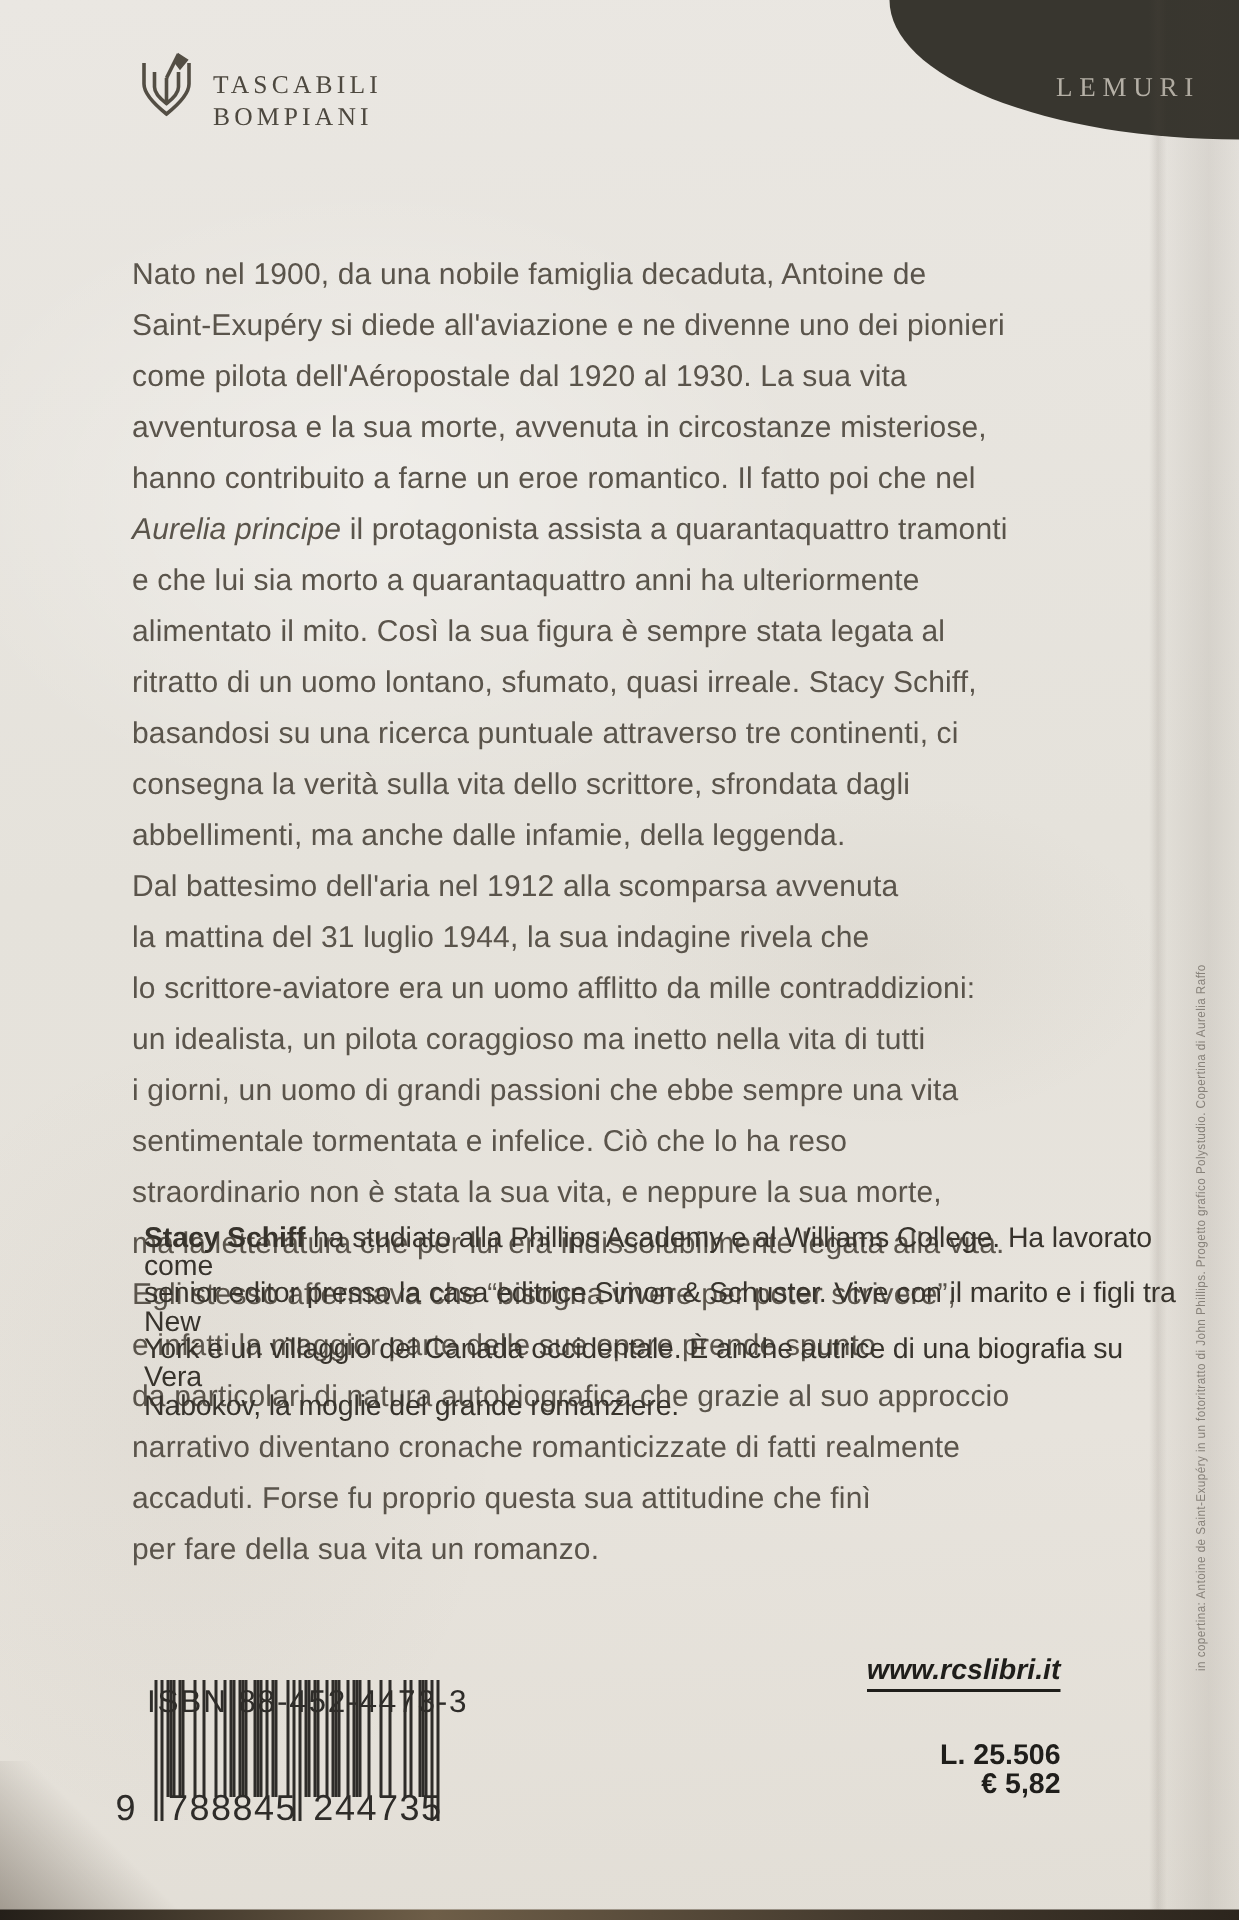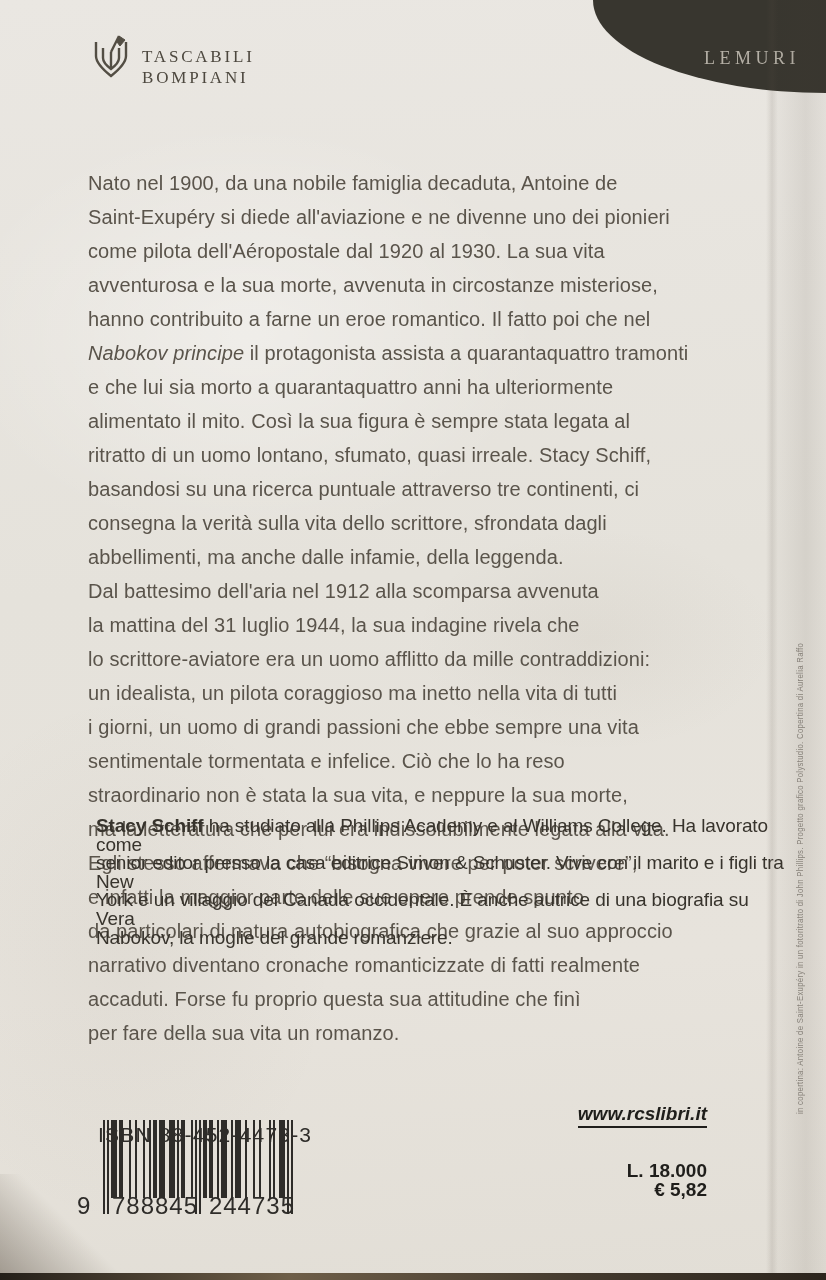--- a/index.html
+++ b/index.html
@@ -145,21 +145,21 @@
       <div>TASCABILI</div>
       <div>BOMPIANI</div>
     </div>
   </div>
 
   <div class="blurb"><span>Nato nel 1900, da una nobile famiglia decaduta, Antoine de
 Saint-Exupéry si diede all'aviazione e ne divenne uno dei pionieri
 come pilota dell'Aéropostale dal 1920 al 1930. La sua vita
 avventurosa e la sua morte, avvenuta in circostanze misteriose,
 hanno contribuito a farne un eroe romantico. Il fatto poi che nel
-</span><i>Nabokov principe</i><span> il protagonista assista a quarantaquattro tramonti
+</span><i>Aurelia principe</i><span> il protagonista assista a quarantaquattro tramonti
 e che lui sia morto a quarantaquattro anni ha ulteriormente
 alimentato il mito. Così la sua figura è sempre stata legata al
 ritratto di un uomo lontano, sfumato, quasi irreale. Stacy Schiff,
 basandosi su una ricerca puntuale attraverso tre continenti, ci
 consegna la verità sulla vita dello scrittore, sfrondata dagli
 abbellimenti, ma anche dalle infamie, della leggenda.
 Dal battesimo dell'aria nel 1912 alla scomparsa avvenuta
 la mattina del 31 luglio 1944, la sua indagine rivela che
 lo scrittore-aviatore era un uomo afflitto da mille contraddizioni:
 un idealista, un pilota coraggioso ma inetto nella vita di tutti
@@ -278,21 +278,21 @@
         <div class="module guard"></div>
         <div class="module bar guard"></div>
       </div>
     <span class="bc-digit bc-first">9</span>
     <span class="bc-digit bc-g1">788845</span>
     <span class="bc-digit bc-g2">244735</span>
   </div>
 
   <div class="website">www.rcslibri.it</div>
   <div class="prices">
-    <div>L. 18.000</div>
+    <div>L. 25.506</div>
     <div>€  5,82</div>
   </div>
 
   <div class="credits">in copertina: Antoine de Saint-Exupéry in un fotoritratto di John Phillips. Progetto grafico Polystudio. Copertina di Aurelia Raffo</div>
 
   <div class="crease"></div>
   <div class="edge-right"></div>
   <div class="corner-shadow"></div>
   <div class="bottom-strip"></div>
 

